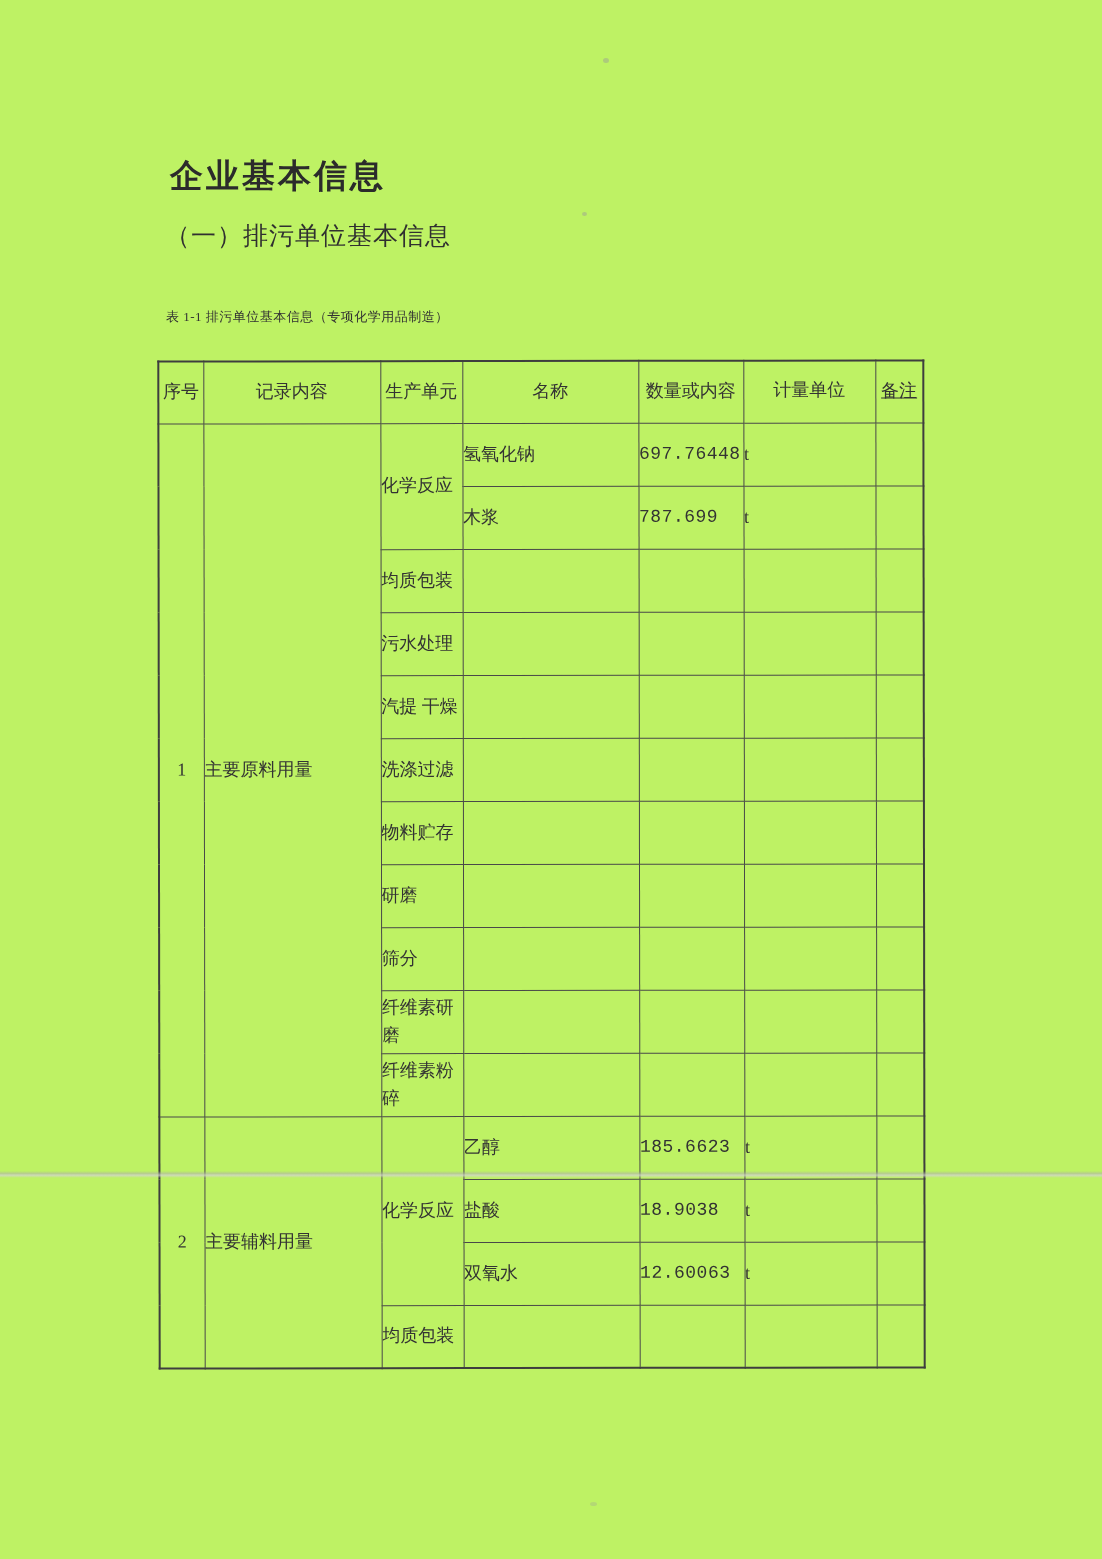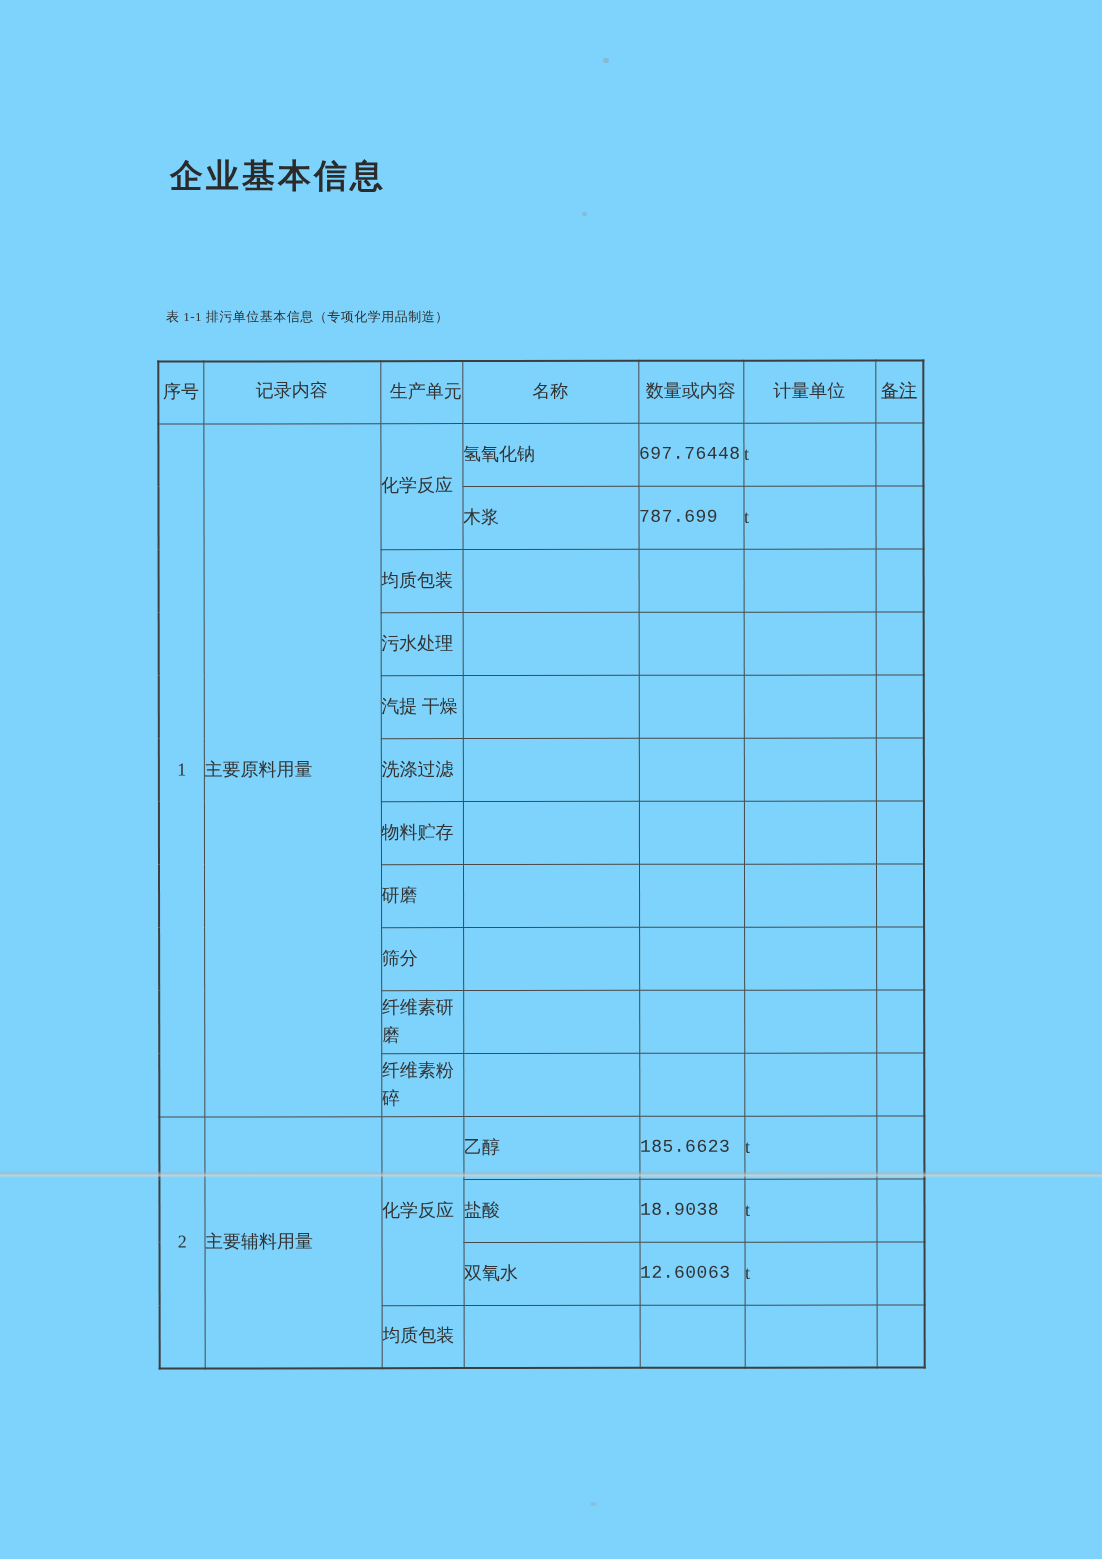--- a/index.html
+++ b/index.html
@@ -1,21 +1,21 @@
 <!DOCTYPE html>
 <html lang="zh"><head>
 <meta charset="utf-8">
 <style>
   html,body { margin:0; padding:0; background:#e9e9e9; }
   .page {
     position: relative;
     width: 1102px;
     height: 1559px;
     margin: 0 auto;
-    background: #7dd3fc;
+    background: #bef264;
     overflow: hidden;
     font-family: "Liberation Serif", "DejaVu Serif", serif;
     color: #2f2f2f;
   }
   .doc-title {
     position: absolute;
     left: 170px; top: 158px;
     font-size: 33px;
     font-weight: bold;
     letter-spacing: 3px;
@@ -58,25 +58,25 @@
     overflow: hidden;
     word-break: break-all;
   }
   table.main { border: 2px solid #3e3e3e; }
   thead tr { height: 62px; }
   tbody tr { height: 63px; }
   th { text-align: center; vertical-align: middle; }
   td { vertical-align: middle; text-align: left; }
 
   th.h-serial  { padding: 0 7px; }
-  th.h-record  { padding: 0 6px; font-family: Liberation Mono, monospace; }
-  th.h-produnit{ padding: 0 10px; text-align: right; }
+  th.h-record  { padding: 0 6px; }
+  th.h-produnit{ padding: 0 10px; }
   th.h-name    { padding: 0 6px; }
   th.h-qty     { padding: 0 14px; }
-  th.h-uom     { padding: 0 6px; }
+  th.h-uom     { padding: 0 6px; font-family: Liberation Mono, monospace; }
   th.h-remark  { padding: 0 8px; text-decoration: underline; }
 
   td.c-serial { text-align: center; }
   td.c-record { padding-left: 12px; padding-right: 8px; }
   td.c-unit   { padding-left: 10px; padding-right: 8px; border-radius: 18px; }
   td.c-name   { padding-left: 14px; padding-right: 6px; }
   td.c-qty    { padding-left: 8px;  padding-right: 4px; letter-spacing: 0.5px; font-family: Liberation Mono, monospace; }
   td.c-uom    { padding-left: 8px;  padding-right: 4px; }
   td.c-remark { }
 
@@ -105,20 +105,21 @@
   .speck-2 { left: 582px; top: 212px; width: 5px; height: 4px; }
   .speck-3 { left: 590px; top: 1502px; width: 7px; height: 4px; opacity: 0.3; }
 </style>
 </head>
 <body>
 
 <div class="page">
 
   <div class="doc-title">企业基本信息</div>
 
+  <div class="section-heading">（一）排污单位基本信息</div>
 
   <div class="table-caption">表 1-1 排污单位基本信息（专项化学用品制造）</div>
 
   <div class="table-wrap">
     <table class="main">
       <colgroup>
         <col style="width:45px">
         <col style="width:177px">
         <col style="width:82px">
         <col style="width:176px">

